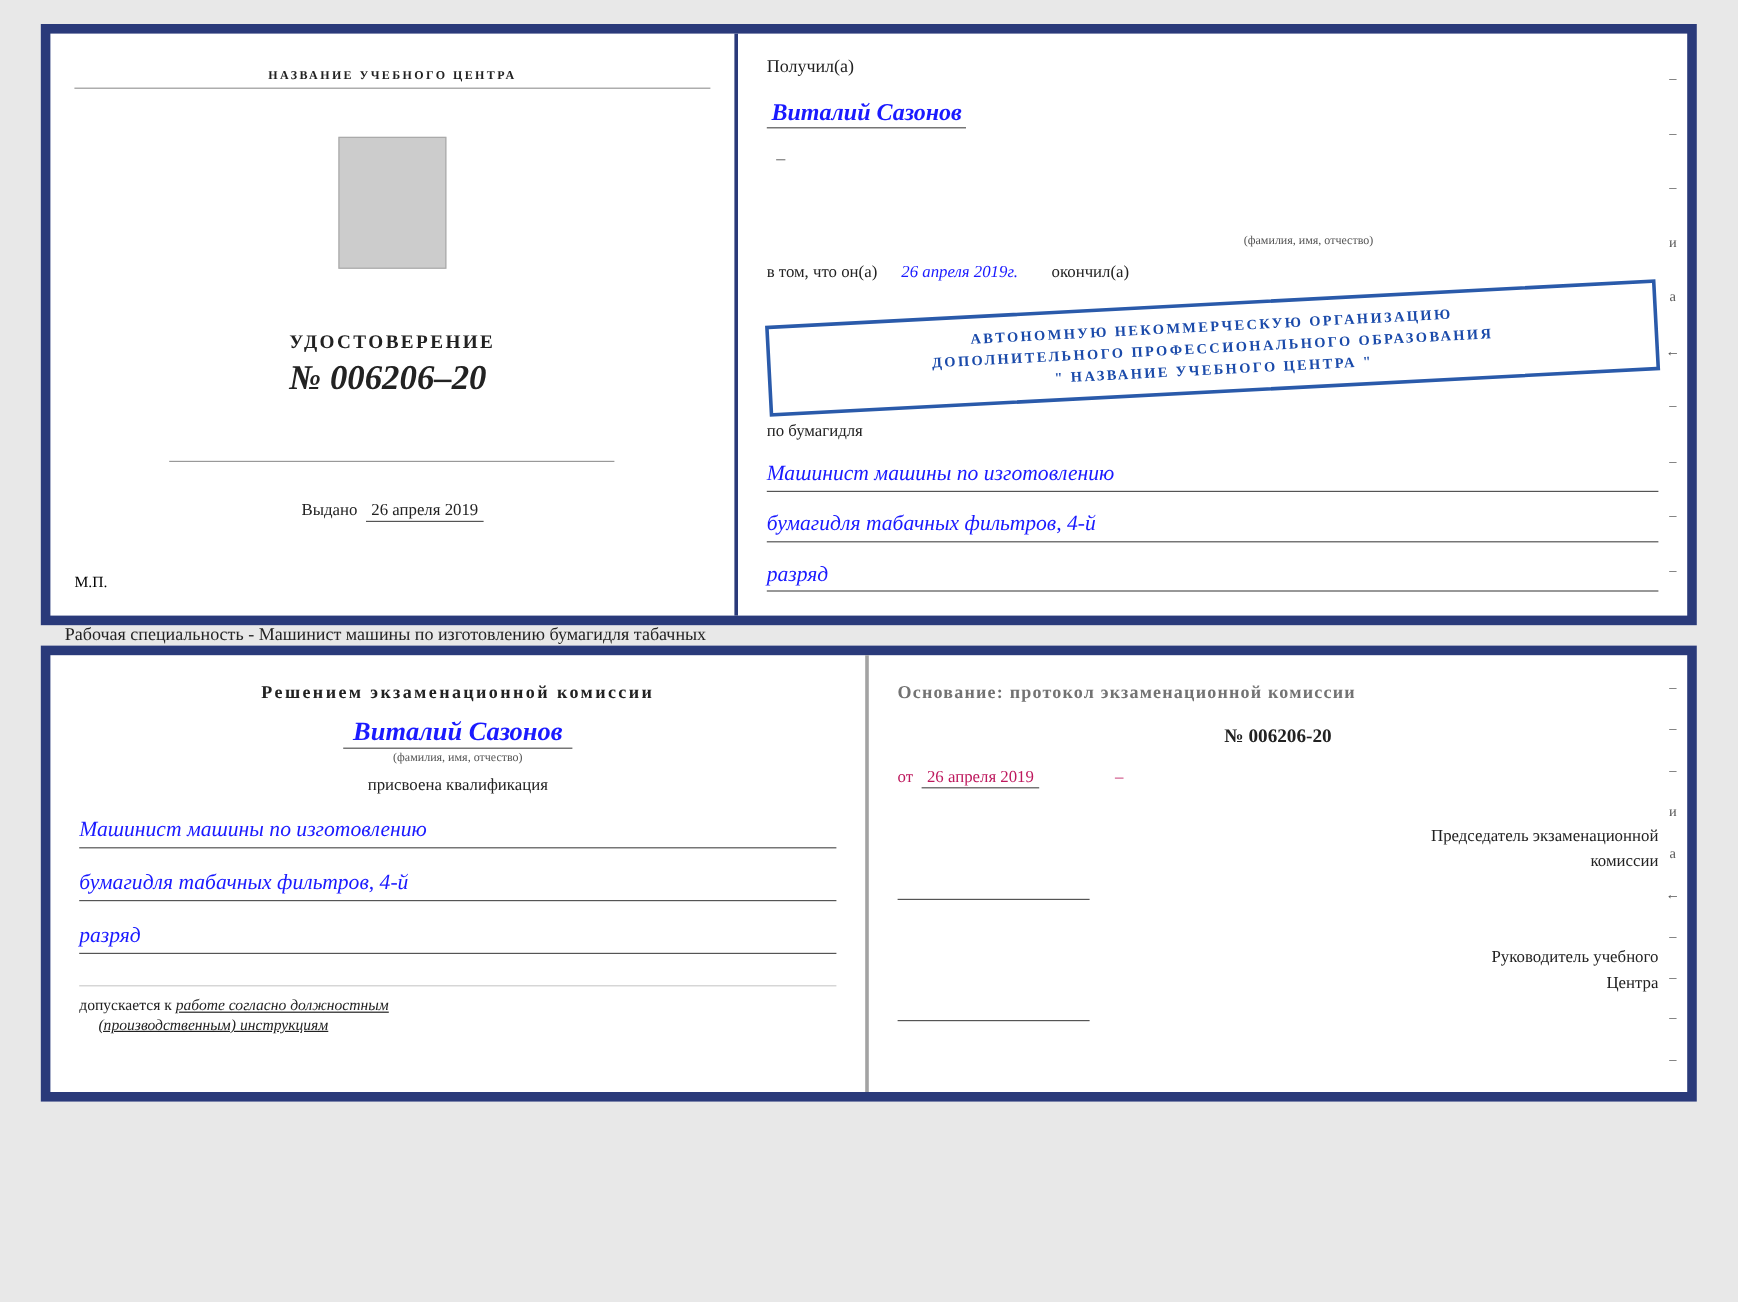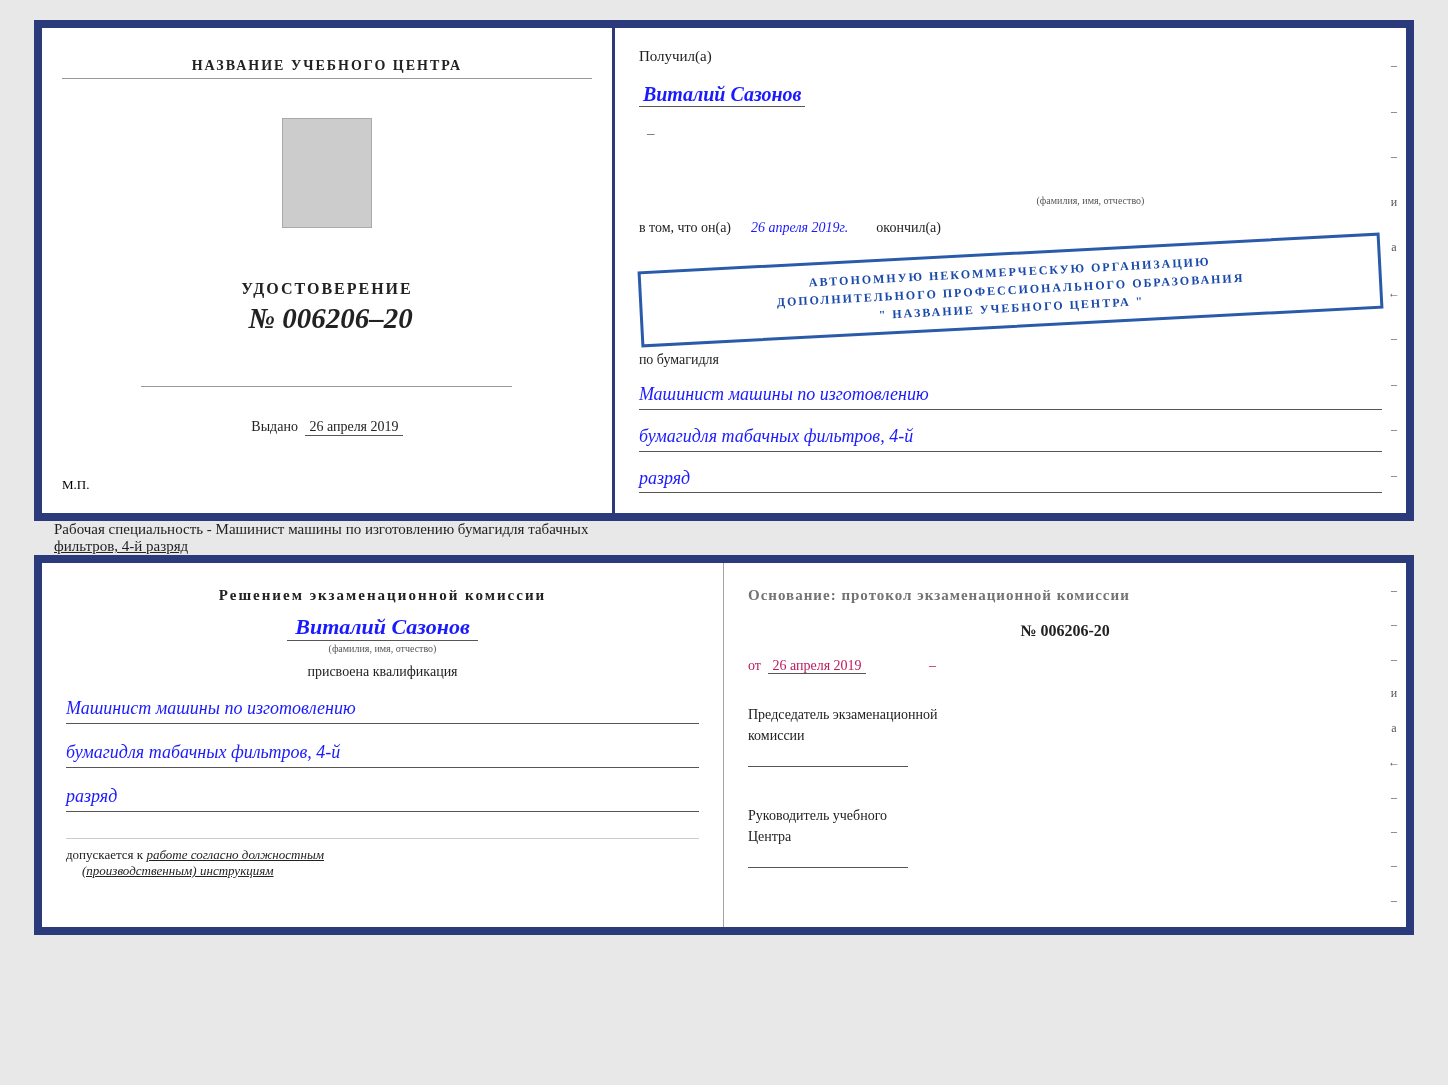--- a/index.html
+++ b/index.html
@@ -39,40 +39,40 @@
       padding: 30px 20px 20px 20px;
       position: relative;
     }
 
     .cert-left-top {
       text-align: center;
       width: 100%;
     }
 
     .center-name-label {
-      font-size: 14px;
+      font-size: 10px;
       letter-spacing: 2px;
       text-align: center;
       color: #222;
       font-weight: bold;
       border-bottom: 1px solid #999;
       padding-bottom: 4px;
       margin-bottom: 8px;
     }
 
     .photo-placeholder {
       width: 90px;
       height: 110px;
       background: #ccc;
       margin: 10px auto;
       border: 1px solid #aaa;
     }
 
     .udostoverenie-block {
-      text-align: right;
+      text-align: left;
       margin: 20px 0;
     }
 
     .udostoverenie-label {
       font-size: 16px;
       letter-spacing: 2px;
       font-weight: bold;
       color: #222;
     }
 
@@ -223,21 +223,21 @@
     .certificate-bottom {
       display: flex;
       border: 8px solid #2a3a7a;
       background: #fff;
       width: 100%;
       min-height: 380px;
     }
 
     .bottom-left {
       width: 50%;
-      border-right: 1px solid #a3a3a3;
+      border-right: 3px solid #a3a3a3;
       padding: 24px 24px 20px 24px;
       display: flex;
       flex-direction: column;
       gap: 10px;
     }
 
     .bottom-right {
       width: 50%;
       padding: 24px 24px 20px 24px;
       display: flex;
@@ -311,20 +311,21 @@
       margin: 4px 0;
     }
 
     .ot-block {
       font-size: 14px;
       color: #be185d;
     }
 
     .signature-block {
       margin-top: 16px;
+      text-align: right;
     }
 
     .signature-title {
       font-size: 14px;
       color: #222;
       line-height: 1.5;
     }
 
     .signature-line {
       border-bottom: 1px solid #555;
@@ -407,21 +408,20 @@
           <span>–</span>
           <span>–</span>
           <span>–</span>
           <span>–</span>
       </div>
     </div>
   </div>
 
   <div class="middle-text">
     <div>Рабочая специальность - Машинист машины по изготовлению бумагидля табачных</div>
-    <div class="underline-text">фильтров, 4-й разряд</div>
   </div>
 
   <div class="certificate-bottom">
 
     <div class="bottom-left">
       <div class="resheniyem-title">Решением экзаменационной комиссии</div>
 
       <div class="fio-block">
         <span class="fio-handwritten">Виталий Сазонов</span>
         <span class="fio-sub">(фамилия, имя, отчество)</span>

